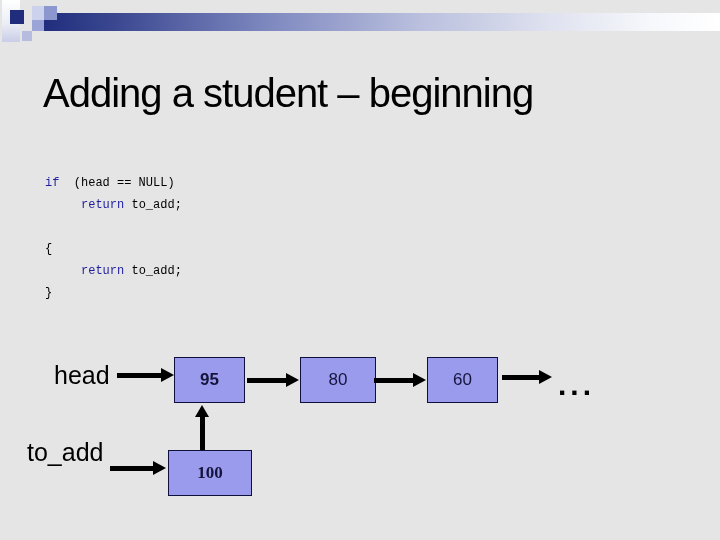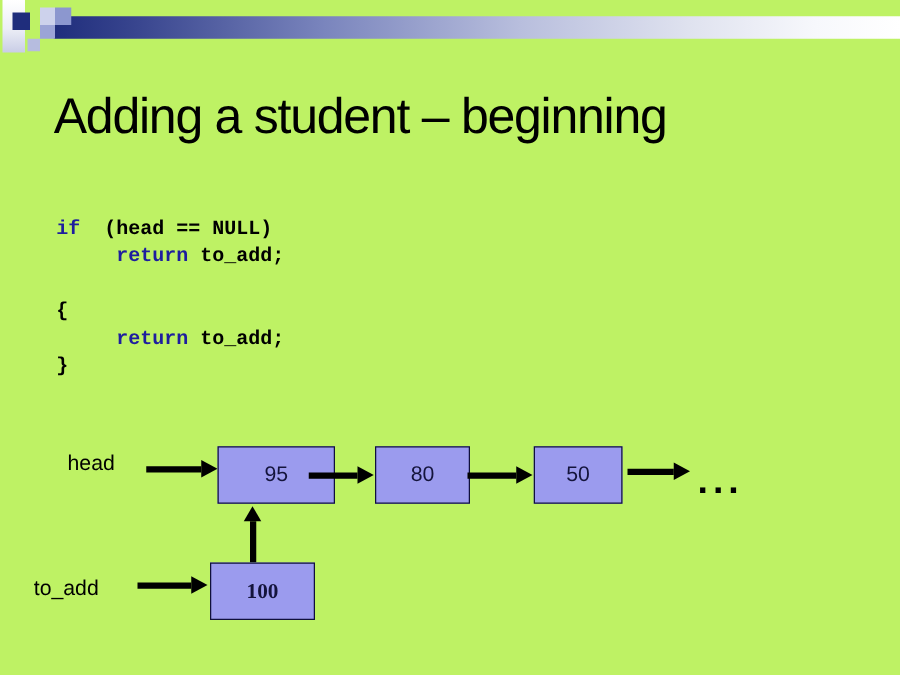--- a/index.html
+++ b/index.html
@@ -1,50 +1,50 @@
 <!DOCTYPE html>
 <html style="--keyword: #1e1e9e; --code-text: #000000; --title-text: #000000; --node-fill: #9b9bee; --node-border: #10103c; --node-text: #14143c; --accent-dark: #1f2d7c; --arrow: #000000;"><head>
 <meta charset="utf-8">
 <style>
   html,body{margin:0;padding:0;}
   body{width:720px;height:540px;background:#ffffff;font-family:"Liberation Sans",sans-serif;overflow:hidden;}
-  .slide{position:relative;width:720px;height:540px;background:#bef264;}
+  .slide{position:relative;width:720px;height:540px;background:#e5e5e5;}
 
   
   .bar-h{position:absolute;left:43px;top:13px;width:677px;height:18px;
     background:linear-gradient(to right,var(--accent-dark,#1f2d7c) 0%,#39468f 10%,#7a85bd 32%,#b8bedd 55%,#dfe2ef 75%,#f7f8fc 90%,#ffffff 100%);}
   .bar-v{position:absolute;left:2px;top:0;width:18px;height:42px;
     background:linear-gradient(to bottom,#ffffff 0%,#eceef6 55%,#c9cde6 100%);}
   .sq{position:absolute;}
   .sq1{left:10px;top:10px;width:14px;height:14px;background:var(--accent-dark,#1b2a7b);}
   .sq2{left:32px;top:6px;width:12px;height:14px;background:#cdd2ec;}
   .sq3{left:44px;top:6px;width:13px;height:14px;background:#8c97cf;}
   .sq4{left:32px;top:20px;width:12px;height:11px;background:#9ba4d6;}
   .sq5{left:22px;top:31px;width:10px;height:10px;background:#b6bcdf;}
 
   .title{position:absolute;left:43px;top:71px;font-size:40px;letter-spacing:-1px;
     color:var(--title-text,#000);white-space:nowrap;}
 
   .code{position:absolute;left:45px;font-family:"Liberation Mono","DejaVu Sans Mono",monospace;
-    font-weight:bold;font-size:16px;line-height:22px;color:var(--code-text,#000);}
+    font-weight:normal;font-size:12px;line-height:22px;color:var(--code-text,#000);}
   .code1{top:172px;}
   .code2{top:238px;}
   .code-line{white-space:pre;}
   .kw{color:var(--keyword,#1e1e9e);}
 
   
-  .label{position:absolute;font-size:17px;color:#000;white-space:nowrap;}
+  .label{position:absolute;font-size:25px;color:#000;white-space:nowrap;}
   .lbl-head{left:54px;top:361px;}
-  .lbl-toadd{left:27px;top:461px;text-align:right;}
+  .lbl-toadd{left:27px;top:438px;text-align:right;}
 
   .node{position:absolute;box-sizing:border-box;height:46px;
     background:var(--node-fill,#9b9bee);border:1.5px solid var(--node-border,#10103c);
     display:flex;align-items:center;justify-content:center;
     font-size:17px;color:var(--node-text,#14143c);}
-  .n95{left:174px;top:357px;width:94px;}
+  .n95{left:174px;top:357px;width:71px;font-weight:bold;}
   .n80{left:300px;top:357px;width:76px;}
   .n70{left:427px;top:357px;width:71px;}
   .n100{left:168px;top:450px;width:84px;font-family:Liberation Serif, serif;font-weight:bold;}
 
   .harrow{position:absolute;display:flex;align-items:center;height:14px;}
   .harrow .shaft{height:5px;background:var(--arrow,#000);}
   .harrow .tri{width:0;height:0;border-left:13px solid var(--arrow,#000);
     border-top:7px solid transparent;border-bottom:7px solid transparent;}
   .a1{left:117px;top:368px;} .a1 .shaft{width:44px;}
   .a2{left:247px;top:373px;} .a2 .shaft{width:39px;}
@@ -106,21 +106,21 @@
     <div class="node n80">
         <span>80</span>
       </div>
 
     <div class="harrow a3">
         <div class="shaft"></div>
         <div class="tri"></div>
       </div>
 
     <div class="node n70">
-        <span>50</span>
+        <span>60</span>
       </div>
 
     <div class="harrow a4">
         <div class="shaft"></div>
         <div class="tri"></div>
       </div>
 
     <span class="dots">...</span>
 
     <div class="varrow">

